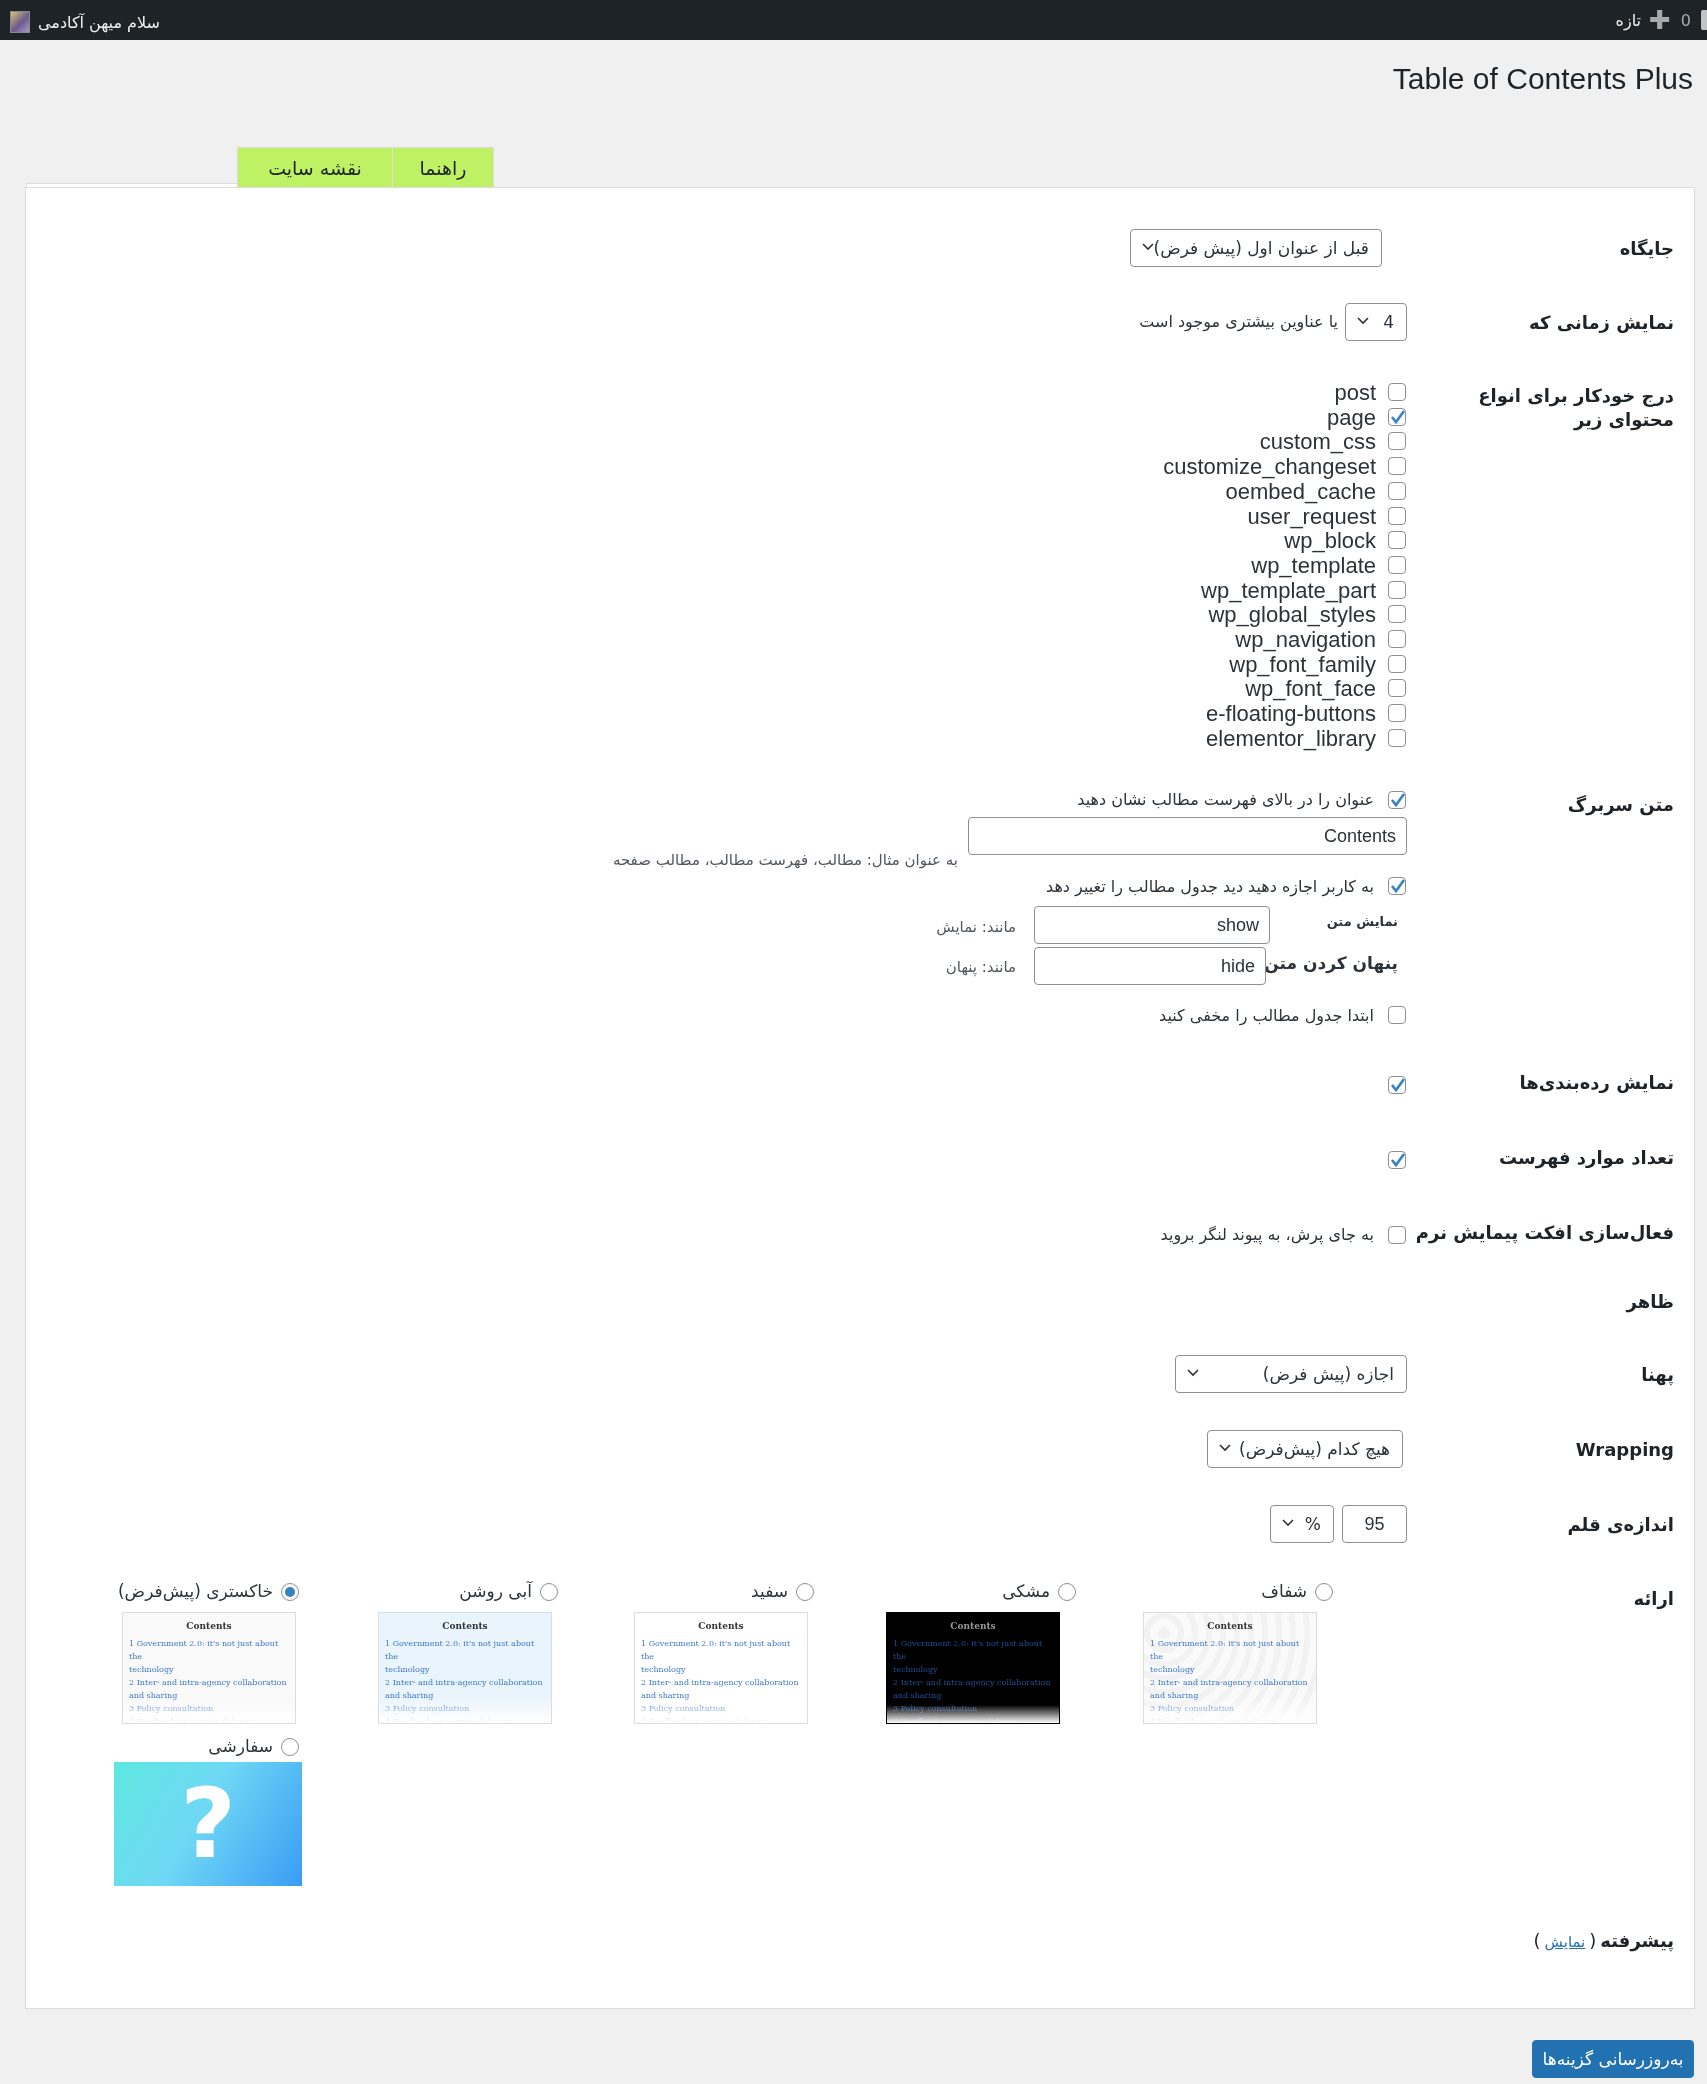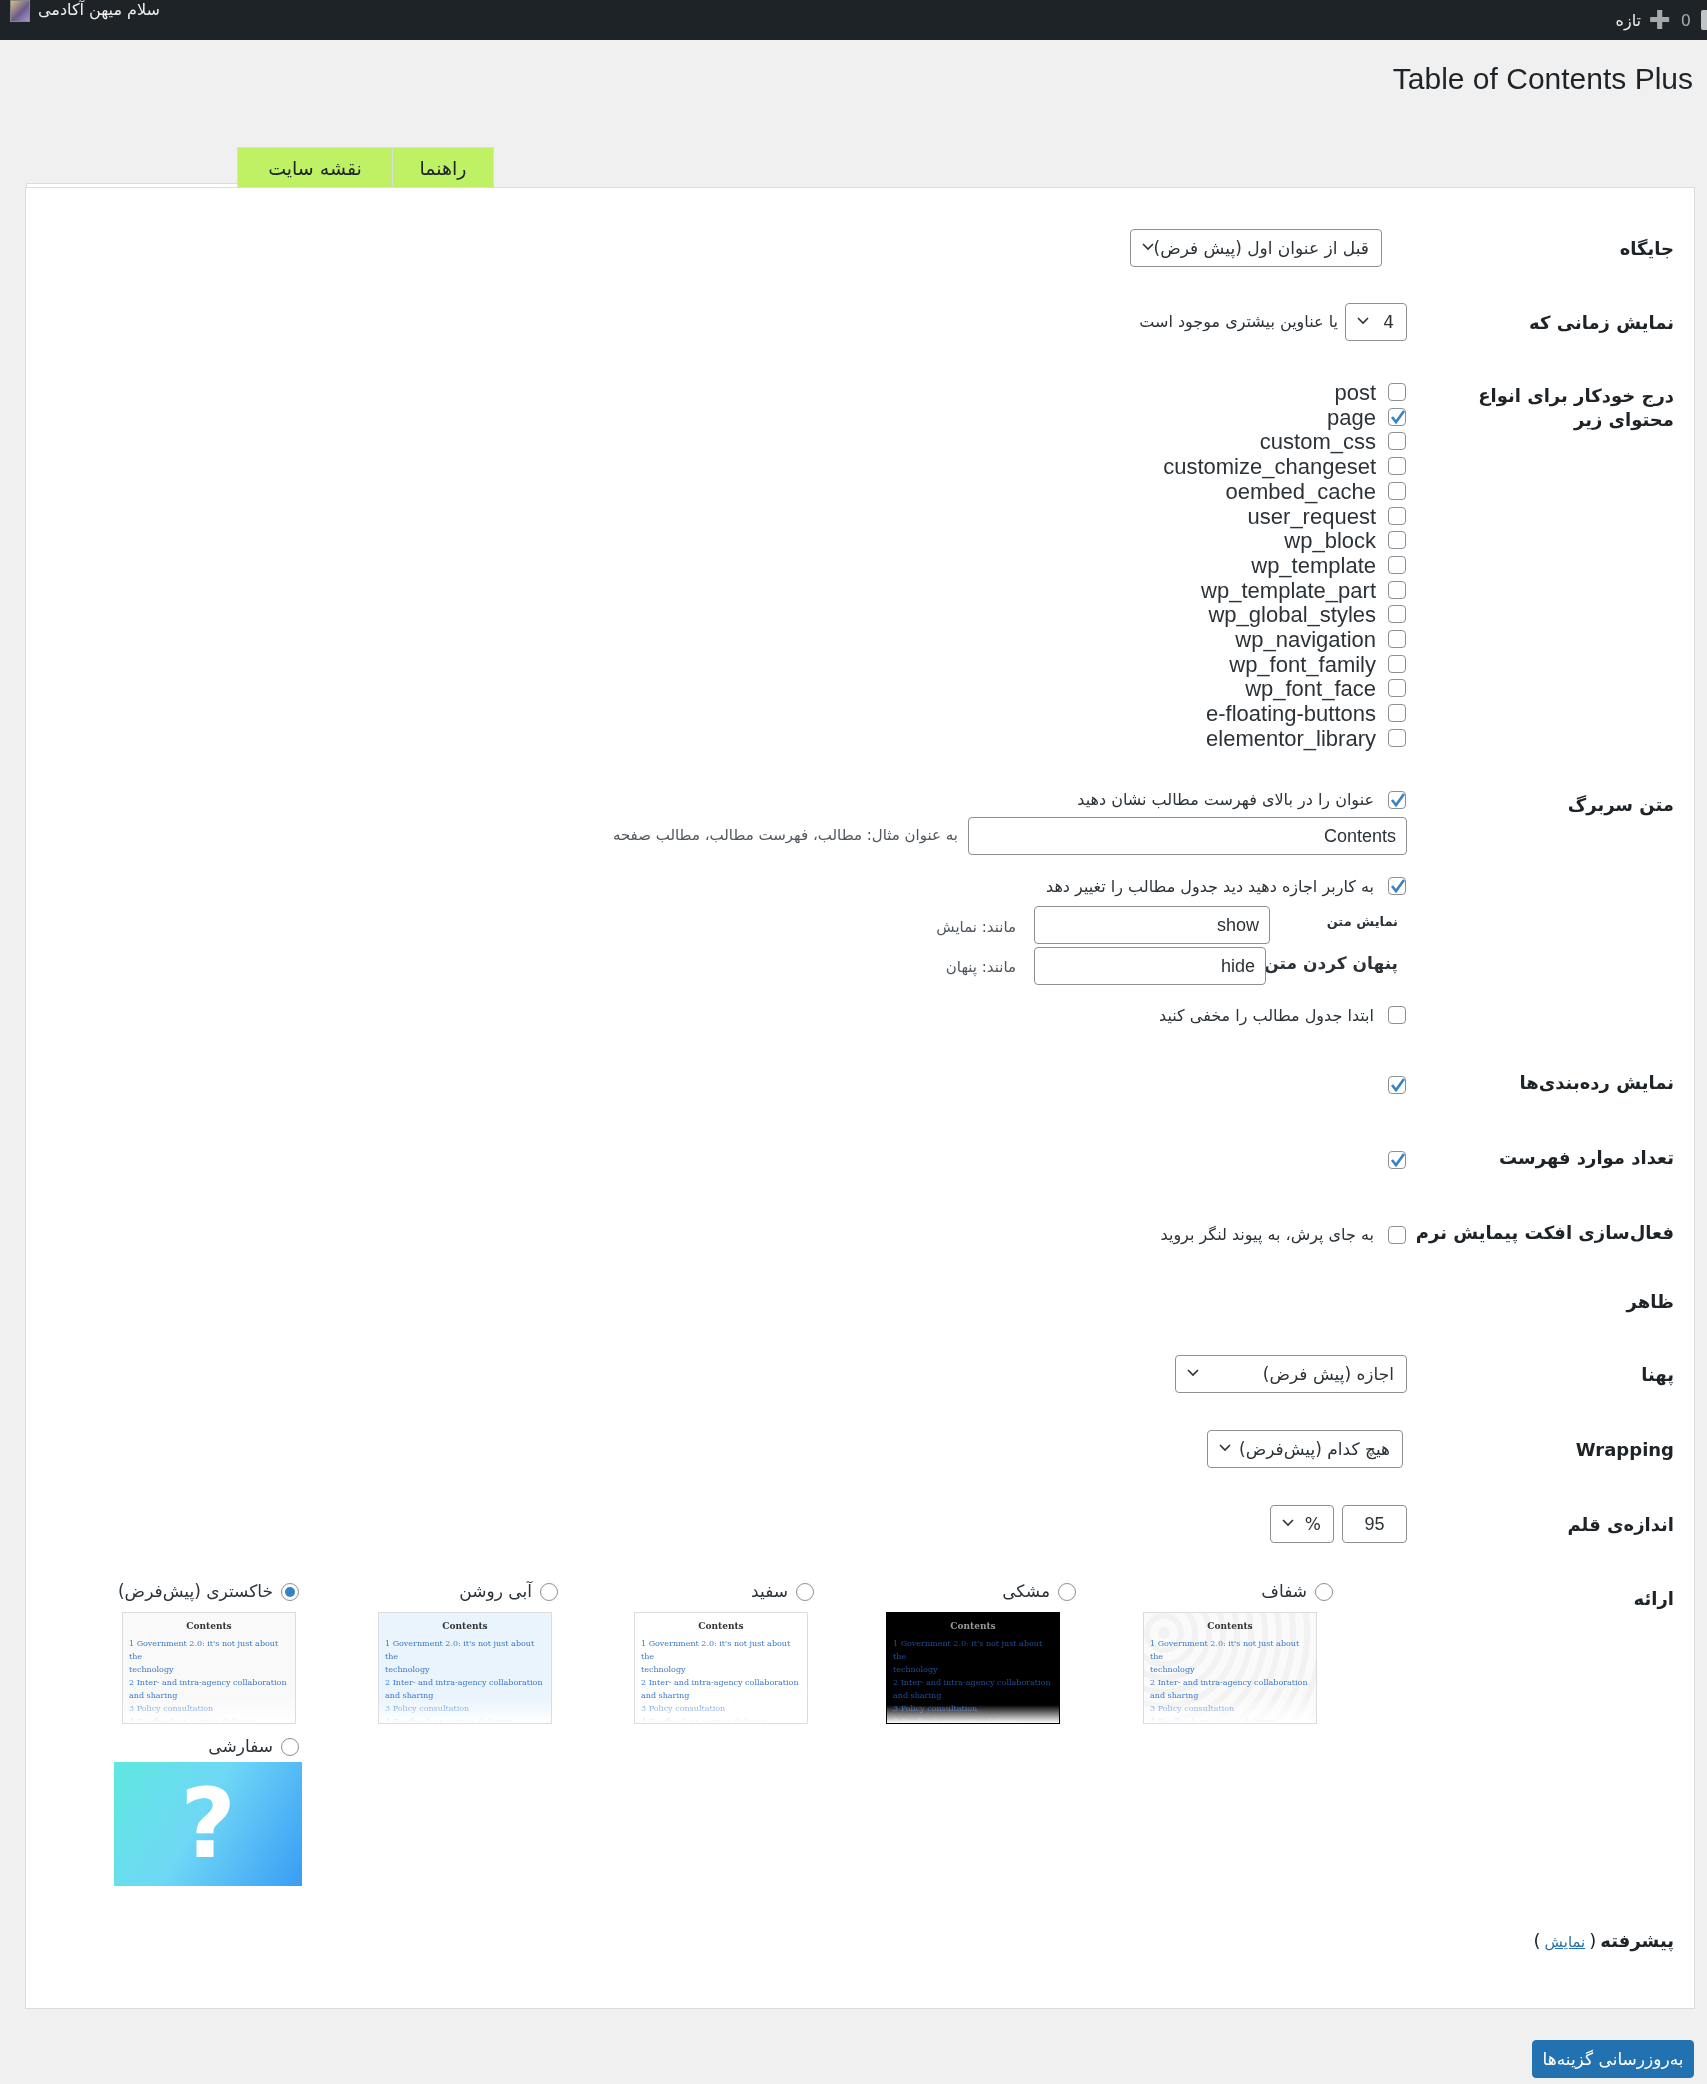--- a/index.html
+++ b/index.html
@@ -1,21 +1,21 @@
 <!DOCTYPE html>
 <html><head>
 <meta charset="utf-8">
 <style>
   * { box-sizing: border-box; margin: 0; padding: 0; }
   html, body { width: 1707px; height: 2084px; background: #f0f0f1; overflow: hidden; }
   body { font-family: "DejaVu Sans", "Liberation Sans", sans-serif; color: #1d2327; font-size: 17px; position: relative; }
 
   
   .adminbar { position: absolute; left: 0; top: 0; width: 1707px; height: 40px; background: #1d2327; color: #f0f0f1; direction: rtl; }
-  .adminbar .site { position: absolute; left: 10px; top: 0; height: 44px; display: flex; align-items: flex-start; gap: 8px; direction: ltr; }
+  .adminbar .site { position: absolute; left: 10px; top: 0; height: 44px; display: flex; align-items: center; gap: 8px; direction: ltr; }
   .avatar { width: 20px; height: 22px; background: linear-gradient(135deg,#d9c27a,#6b5a8e 55%,#a69bc2); border: 1px solid #888; }
   .site-name { font-size: 16px; color: #f0f0f1; direction: rtl; }
   .adminbar .right { position: absolute; right: 0; top: 0; height: 40px; display: flex; align-items: center; gap: 10px; direction: rtl; }
   .count-badge { width: 6px; height: 20px; background: #c3c4c7; border-radius: 2px 0 0 2px; }
   .count-text { font-size: 16px; color: #a7aaad; }
   .plus-icon { font-size: 26px; font-weight: bold; color: #a7aaad; line-height: 1; }
   .new-text { font-size: 16px; color: #f0f0f1; margin-right: -2px; }
 
   
   .page-title { position: absolute; right: 14px; top: 62px; font-family: "Liberation Sans", sans-serif; font-size: 30px; font-weight: 400; color: #1d2327; }
@@ -111,21 +111,21 @@
   <div class="lbl" style="top:606px;">متن سربرگ</div>
   <div class="cb" style="left:1362px; top:603px;">
     <svg width="16" height="18" viewBox="0 0 16 18">
         <path d="M2 9 L6 14 L14 3" fill="none" stroke="#3582c4" stroke-width="2.6"></path>
       </svg>
   </div>
   <div class="txt" style="right:320px; top:602px;">عنوان را در بالای فهرست مطالب نشان دهید</div>
   <div class="input" style="left:942px; top:629px; width:439px;">
     <span>Contents</span>
   </div>
-  <div class="desc" style="right:736px; top:638px;">به عنوان مثال: مطالب، فهرست مطالب، مطالب صفحه</div>
+  <div class="desc" style="right:736px; top:663px;">به عنوان مثال: مطالب، فهرست مطالب، مطالب صفحه</div>
 
   <div class="cb" style="left:1362px; top:689px;">
     <svg width="16" height="18" viewBox="0 0 16 18">
         <path d="M2 9 L6 14 L14 3" fill="none" stroke="#3582c4" stroke-width="2.6"></path>
       </svg>
   </div>
   <div class="txt" style="right:320px; top:689px;">به کاربر اجازه دهید دید جدول مطالب را تغییر دهد</div>
 
   <div class="txt" style="right:296px; top:726px; font-weight:bold; font-size:13px;">نمایش متن</div>
   <div class="input" style="left:1008px; top:718px; width:236px;">

